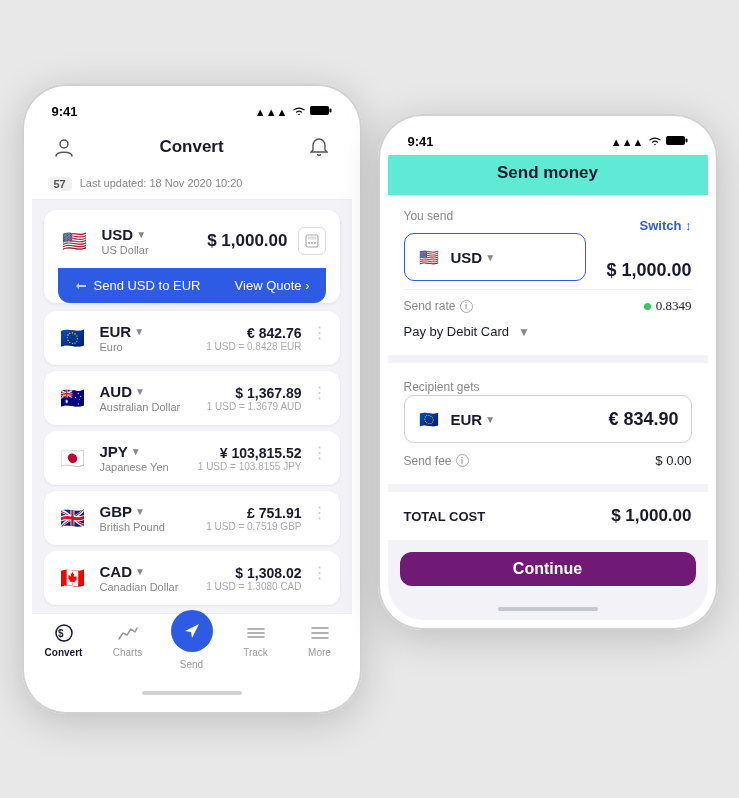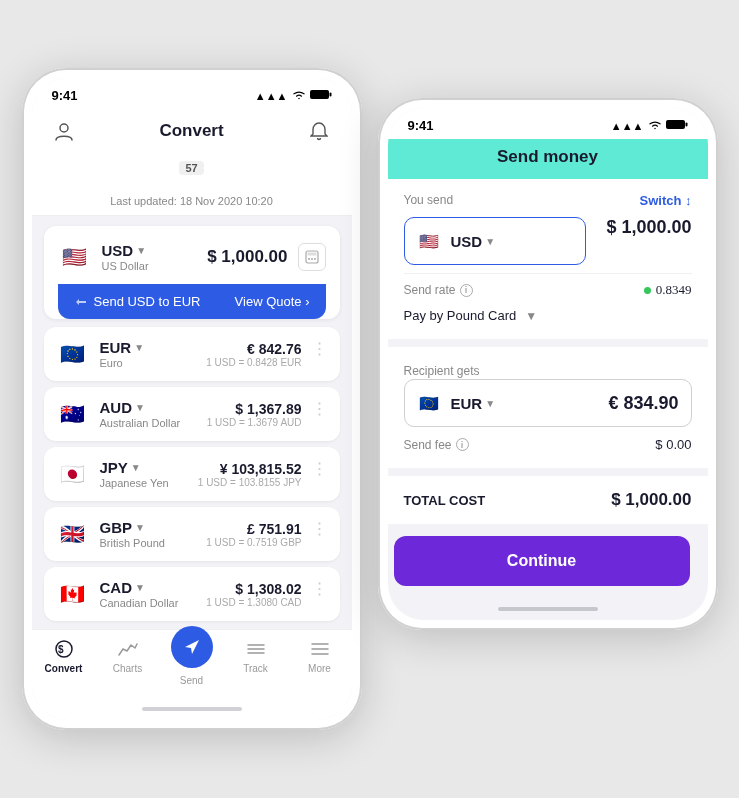--- a/index.html
+++ b/index.html
@@ -81,26 +81,25 @@
       justify-content: center;
       color: #555;
       font-size: 18px;
     }
 
     
     .update-bar {
       background: #fff;
       padding: 6px 16px 8px;
       display: flex;
-      align-items: center;
-      gap: 20px;
+      align-items: flex-start;
+      gap: 8px;
       font-size: 11px;
       color: #888;
       border-bottom: 1px solid #eee;
-      flex-direction: column;
     }
     .update-badge {
       background: #f0f0f0;
       border-radius: 4px;
       padding: 1px 6px;
       font-size: 11px;
       font-weight: 600;
       color: #555;
     }
 
@@ -293,21 +292,21 @@
       padding: 14px 16px;
     }
     .section-label {
       font-size: 12px;
       color: #888;
       margin-bottom: 10px;
     }
     .send-row {
       display: flex;
       justify-content: space-between;
-      align-items: flex-start;
+      align-items: flex-end;
     }
     .switch-btn {
       color: #2d5be3;
       font-size: 13px;
       font-weight: 600;
       display: flex;
       align-items: center;
       gap: 3px;
     }
     .currency-selector {
@@ -435,29 +434,29 @@
       color: #1a1a2e;
     }
     .total-value {
       font-size: 17px;
       font-weight: 700;
       color: #1a1a2e;
     }
 
     
     .continue-btn {
-      background: #6d28d9;
+      background: #701a75;
       color: #fff;
       border: none;
       border-radius: 12px;
-      padding: 16px;
+      padding: 8px;
       font-size: 16px;
       font-weight: 600;
       width: calc(100% - 24px);
-      margin: 12px 6px;
+      margin: 12px 12px;
       cursor: pointer;
       text-align: center;
     }
 
     
     .home-indicator {
       height: 22px;
       display: flex;
       justify-content: center;
       align-items: center;
@@ -789,21 +788,21 @@
               <span>Send rate</span>
               <span class="info-circle">i</span>
             </span>
             <span class="rate-value">
               <span class="dot-green"></span>
               <span>0.8349</span>
             </span>
           </div>
 
           <div class="pay-row">
-            <span>Pay by Pound Card</span>
+            <span>Pay by Debit Card</span>
             <span class="chevron" style="margin-left:4px;font-size:12px">▼</span>
           </div>
         </div>
 
         
         <div class="recipient-section">
           <span class="section-label">Recipient gets</span>
           <div class="recipient-currency-box">
             <div class="recipient-left">
               <div class="flag-circle" style="width:26px;height:26px;font-size:16px">🇪🇺</div>

